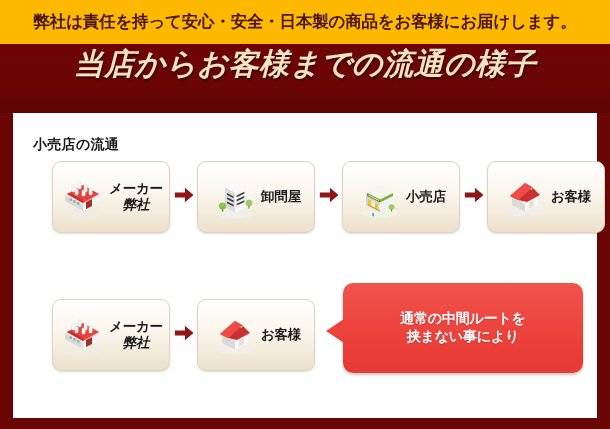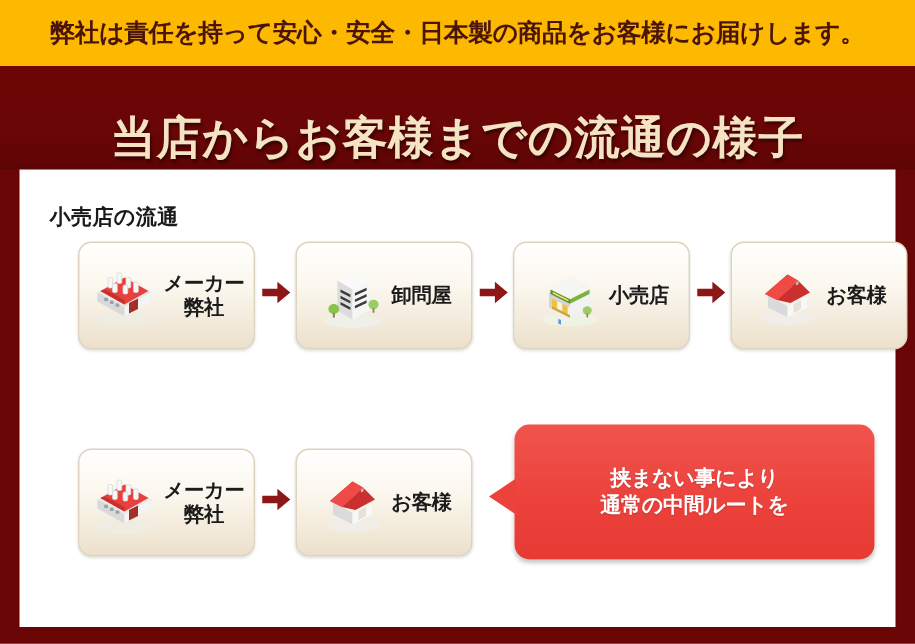--- a/index.html
+++ b/index.html
@@ -19,21 +19,21 @@
   }
   .topbar-text{
     font-size:16.5px;font-weight:bold;color:#4a1407;
     letter-spacing:-0.2px;white-space:nowrap;
   }
 
   
   .titleband{
     position:absolute;left:0;top:44px;width:610px;height:69px;
     background:linear-gradient(180deg,#6e0505 0%,#6b0606 55%,#5e0404 100%);
-    display:flex;align-items:flex-end;justify-content:center;
+    display:flex;align-items:flex-start;justify-content:center;font-style:italic;
   }
   .titleband-text{
     font-size:30px;font-weight:bold;color:#f4e4c4;
     letter-spacing:0.5px;white-space:nowrap;
     text-shadow:1px 2px 2px rgba(0,0,0,.45);
   }
 
   
   .panel{
     position:absolute;left:13px;top:113px;width:584px;height:305px;
@@ -62,21 +62,21 @@
     display:flex;align-items:center;justify-content:center;
     gap:2px;
     box-sizing:border-box;
   }
   .node .icon{width:48px;height:48px;flex:0 0 48px;}
   .node .label{
     font-size:13.5px;font-weight:bold;color:#1b1b1b;
     line-height:1.15;text-align:center;white-space:nowrap;
     letter-spacing:-0.2px;
   }
-  .node .label .l2{display:block;}
+  .node .label .l2{display:block;font-style:italic;}
 
   .arrow{
     width:27px;flex:0 0 27px;height:72px;
     display:flex;align-items:center;justify-content:center;
   }
 
   
   .callout{
     position:absolute;left:330px;top:170px;width:240px;height:90px;
     border-radius:10px;
@@ -309,18 +309,18 @@
         </span>
         <span class="label">
           <span>お客様</span>
         </span>
       </div>
 
     </div>
 
     <div class="callout">
       <span class="tail"></span>
+      <div class="c-line">通常の中間ルートを</div>
       <div class="c-line">挟まない事により</div>
-      <div class="c-line">通常の中間ルートを</div>
     </div>
 
   </div>
 </div>
 
 </body></html>

